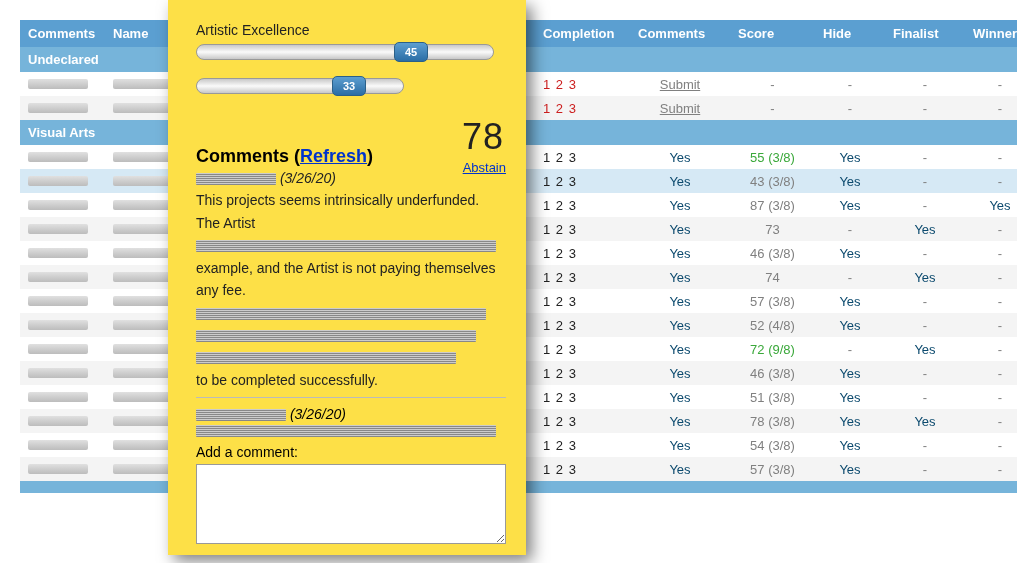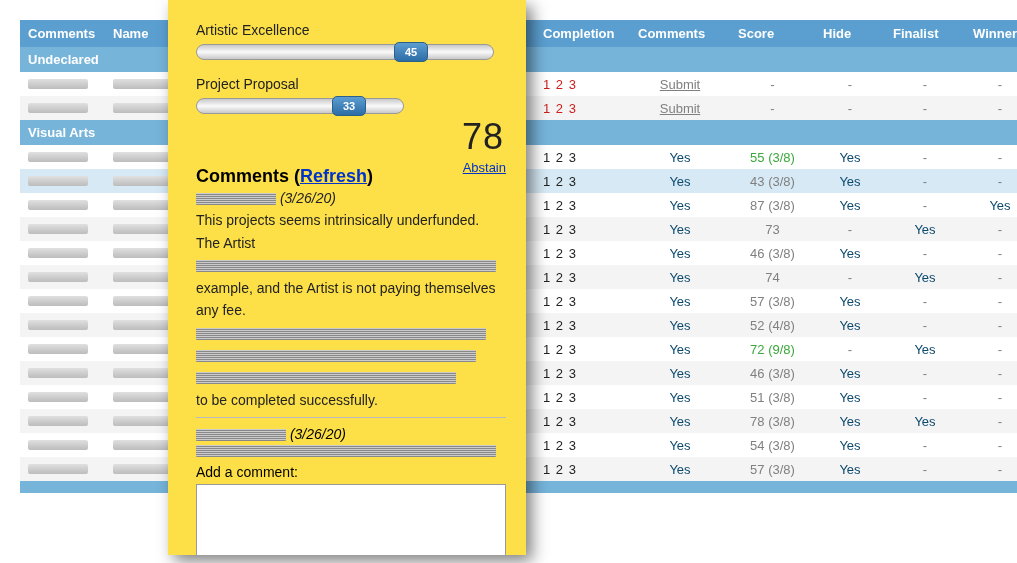--- a/index.html
+++ b/index.html
@@ -307,21 +307,20 @@
 </table>
 
 <div class="modal-wrap">
   <div class="modal">
     <div id="sliders">
         <div class="slider-label">Artistic Excellence</div>
         <div class="slider-wrap">
           <div class="slider-track" style="width: 298px;"></div>
           <div class="slider-handle" style="left: 198px;">45</div>
         </div>
-        <div class="slider-label">Project Proposal</div>
         <div class="slider-wrap">
           <div class="slider-track" style="width: 208px;"></div>
           <div class="slider-handle" style="left: 136px;">33</div>
         </div>
       </div>
 
     <div class="total-score">78</div>
     <div class="abstain">
       <a href="#">Abstain</a>
     </div>

